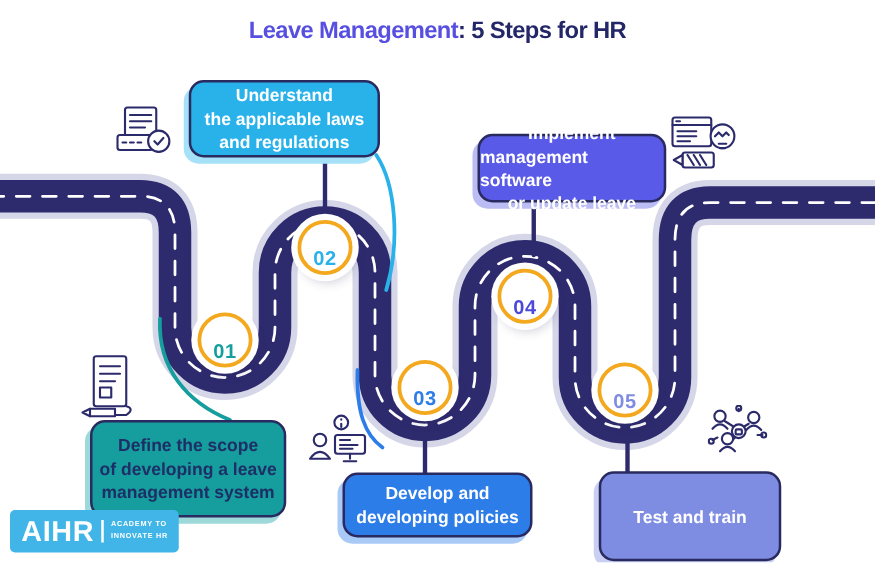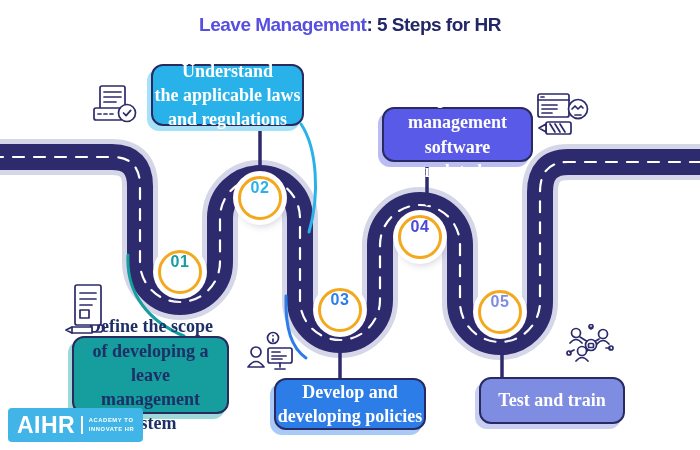--- a/index.html
+++ b/index.html
@@ -18,32 +18,32 @@
   .road-surface{fill:none;stroke:var(--road,#2e2a6e);stroke-width:26;}
   .road-center{fill:none;stroke:var(--road-dash,#fff);stroke-width:2.2;
                stroke-dasharray:11 10;stroke-linecap:round;}
   .connector{fill:none;stroke:var(--c,#2e2a6e);stroke-width:3;stroke-linecap:round;}
   .connector.dark{stroke:var(--road,#2e2a6e);stroke-width:3.5;}
 
   
   .box{position:absolute;box-sizing:border-box;border:2.5px solid #292a60;border-radius:12px;
        background:var(--c,#ccc);color:var(--tc,#fff);box-shadow:-4px 5px 0 var(--sh,#ddd);
        display:flex;flex-direction:column;align-items:center;justify-content:center;
-       font-size:18px;font-weight:bold;line-height:1.35;text-align:center;font-family:Liberation Serif, serif;}
+       font-size:14px;font-weight:bold;line-height:1.35;}
   .box.s0{left:72px;  top:336px; width:157px; height:78px;}
   .box.s1{left:151px; top:64px;  width:153px; height:62px;}
   .box.s2{left:274px; top:378px; width:152px; height:52px;}
   .box.s3{left:382px; top:107px; width:151px; height:55px;}
-  .box.s4{left:479px; top:377px; width:146px; height:47px;}
+  .box.s4{left:479px; top:377px; width:146px; height:72px;}
 
   
   .badge{position:absolute;box-sizing:border-box;width:44px;height:44px;border-radius:50%;
          background:#fff;border:3.5px solid var(--badge-ring,#f3a81d);
          box-shadow:0 0 0 5px #ffffff, 2px 5px 9px rgba(40,40,90,.28);
-         display:flex;align-items:flex-start;justify-content:center;
+         display:flex;align-items:flex-end;justify-content:center;
          font-size:16px;font-weight:bold;color:var(--nc,#333);letter-spacing:.5px;}
   .badge.p0{left:158px;top:250px;}
   .badge.p1{left:238px;top:176px;}
   .badge.p2{left:318px;top:288px;}
   .badge.p3{left:398px;top:215px;}
   .badge.p4{left:478px;top:290px;}
 
   
   .icon{position:absolute;}
   .icon svg{display:block;}

